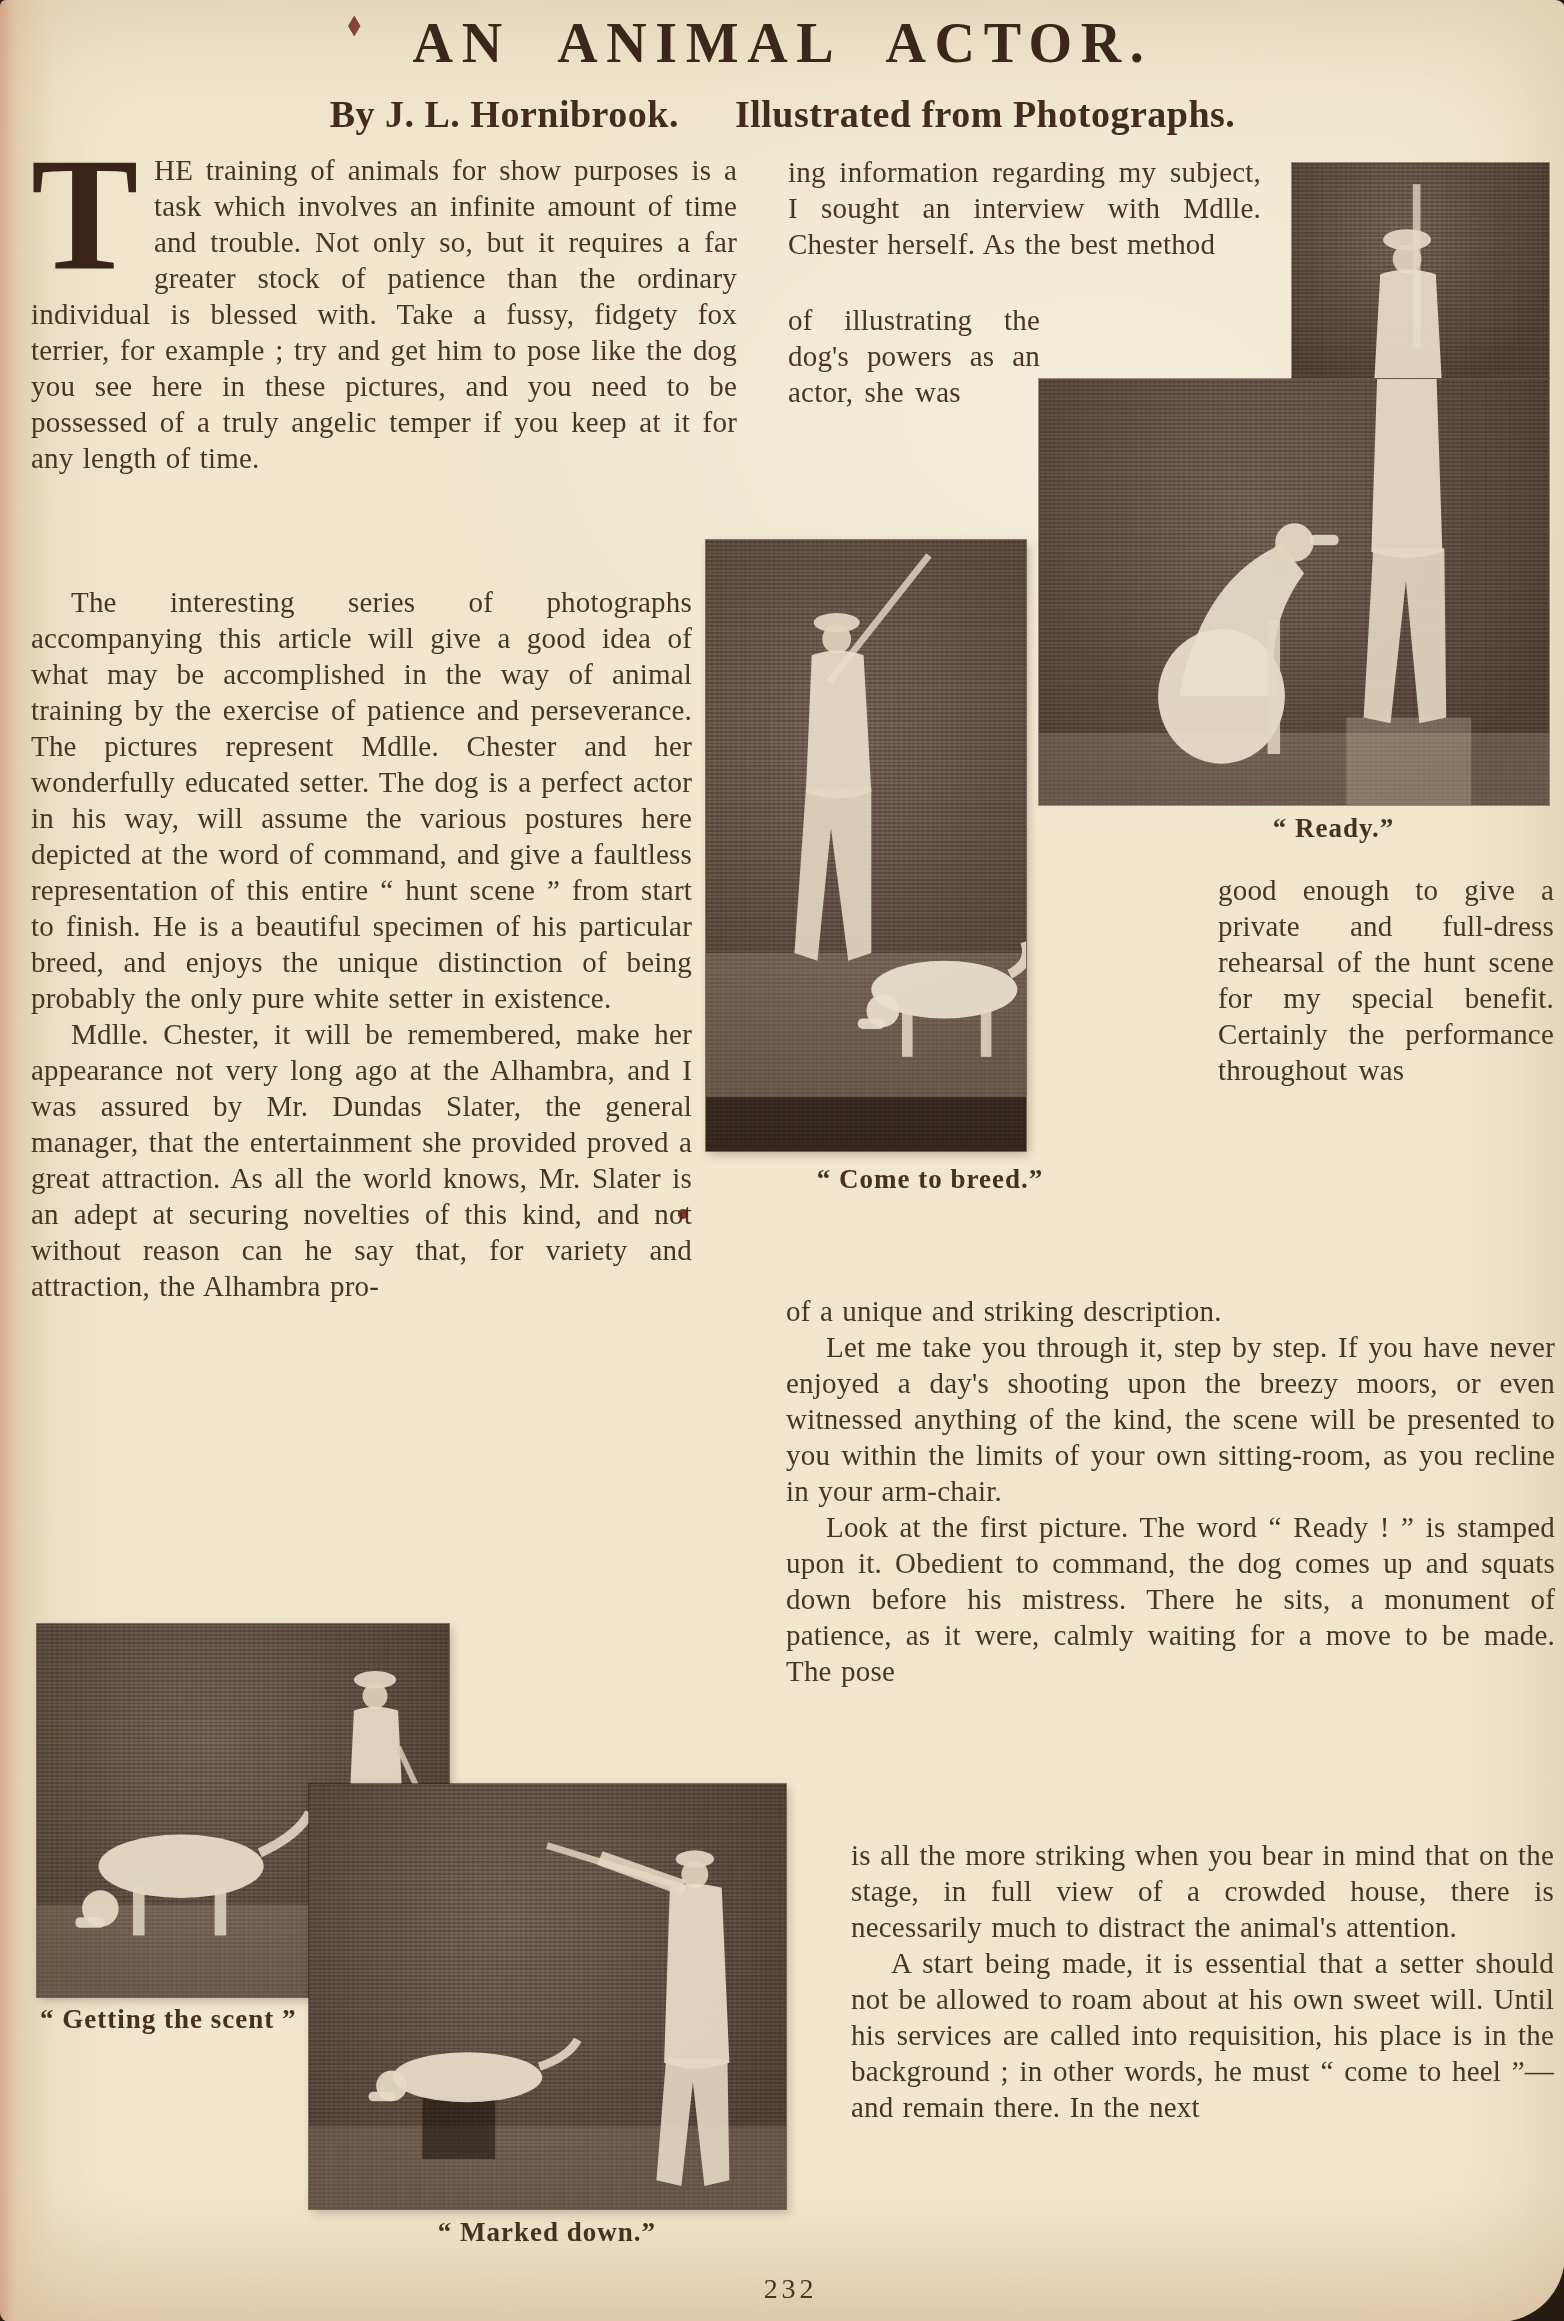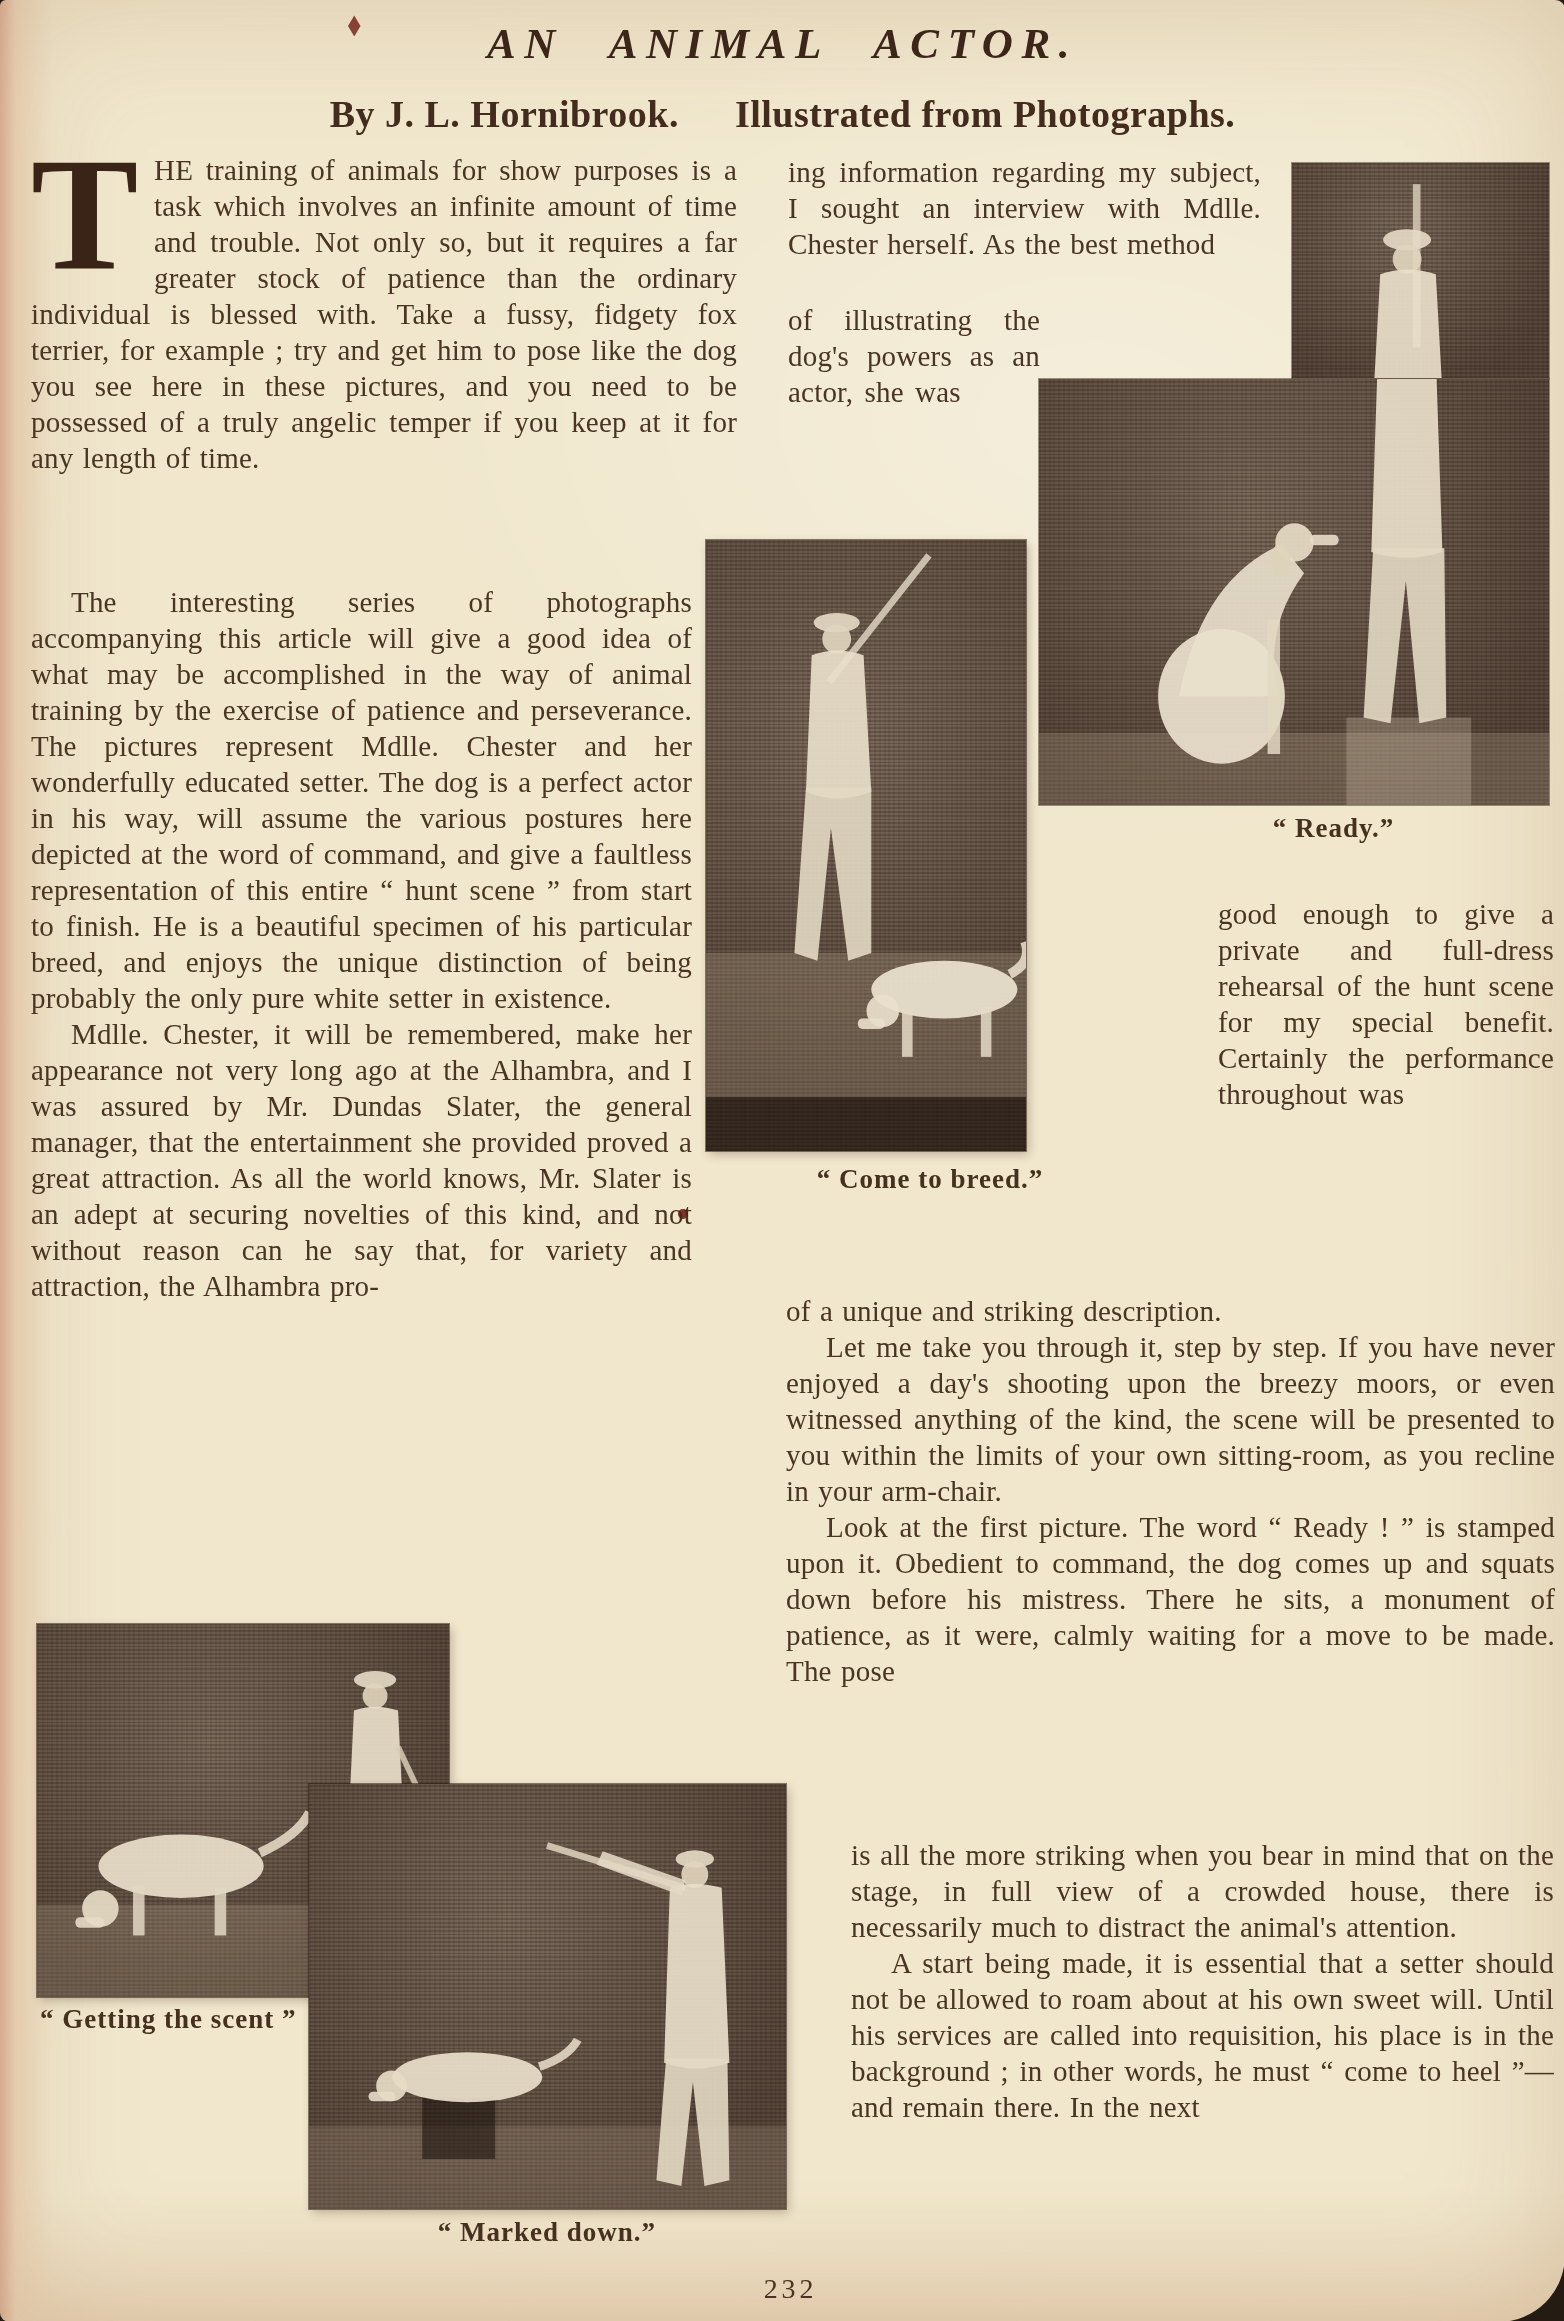--- a/index.html
+++ b/index.html
@@ -14,22 +14,22 @@
     box-shadow: inset 0 0 134px rgba(165,115,75,.28);
     border-radius:5.8px 9.6px 67px 9.6px;}
   .abs{position:absolute;}
   .body-text{font-size:29px;line-height:36px;color:#4a3424;text-align:justify;
     letter-spacing:0.2px;word-spacing:1.9px;}
   .body-text p{margin:0;}
   .indent{text-indent:40px;}
   .narrow{word-spacing:3.8px;}
   .dropcap{float:left;font-weight:700;font-size:161px;line-height:113px;
     margin:5.8px 15.4px 0 0;color:#3a2418;font-family:"Liberation Serif",serif;}
-  .title{font-size:43px;line-height:63px;font-weight:700;color:#3c2519;
-    letter-spacing:8.6px;word-spacing:27px;text-align:center;font-style:italic;}
+  .title{font-size:56px;line-height:63px;font-weight:700;color:#3c2519;
+    letter-spacing:8.6px;word-spacing:27px;text-align:center;}
   .byline{font-size:38px;font-weight:700;color:#432c1d;text-align:center;letter-spacing:0.5px;}
   .byline .gap{display:inline-block;width:56px;}
   .caption{font-size:27px;font-weight:700;color:#46301f;letter-spacing:1px;}
   .center{text-align:center;}
   .pagenum{font-size:28px;color:#4a3322;letter-spacing:3.8px;text-align:center;}
   .photo{position:absolute;overflow:hidden;
     background:
       repeating-linear-gradient(0deg, rgba(28,18,13,.22) 0 1.9px, rgba(90,70,55,0) 1.9px 3.8px),
       repeating-linear-gradient(90deg, rgba(28,18,13,.10) 0 1.9px, rgba(0,0,0,0) 1.9px 4.8px),
       radial-gradient(circle at 42% 32%, #7c6a5b, #57463a 78%);
@@ -126,21 +126,21 @@
       <ellipse cx="190" cy="330" rx="66" ry="70" fill="#eae1cd" opacity=".92"></ellipse>
       <path d="M146 330 Q168 210 252 172 L276 202 Q232 262 250 330 Z" fill="#eae1cd" opacity=".9"></path>
       <circle cx="266" cy="170" r="20" fill="#e6dcc6" opacity=".92"></circle>
       <rect x="282" y="162" width="30" height="11" rx="5" fill="#e6dcc6" opacity=".9"></rect>
       <ellipse cx="252" cy="188" rx="10" ry="18" fill="#ddd2ba" opacity=".85"></ellipse>
       <rect x="238" y="250" width="13" height="140" fill="#e2d8c2" opacity=".85"></rect>
     </svg>
   </div>
   <div class="abs caption center" style="left:1218px;top:813px;width:231px;">“ Ready.”</div>
 
-  <div class="abs body-text narrow" style="left:1218px;top:872px;width:336px;margin-top:24px;">
+  <div class="abs body-text narrow" style="left:1218px;top:872px;width:336px;">
     <p>good enough to give a private and full-dress rehearsal of the hunt scene for my special benefit.  Certainly the performance throughout was</p>
   </div>
 
   <div class="photo" style="left:706px;top:540px;width:320px;height:611px;z-index:2;">
     <svg viewBox="0 0 333 636" preserveAspectRatio="none">
       <rect x="0" y="430" width="333" height="150" fill="rgba(200,180,155,.22)"></rect>
       <rect x="0" y="580" width="333" height="56" fill="rgba(18,11,7,.45)"></rect>
       <line x1="128" y1="148" x2="232" y2="16" stroke="#d6cbb8" stroke-width="7" opacity=".9"></line>
       <ellipse cx="136" cy="86" rx="24" ry="10" fill="#e6dcc6" opacity=".9"></ellipse>
       <circle cx="136" cy="103" r="15" fill="#e0d5bd" opacity=".92"></circle>

